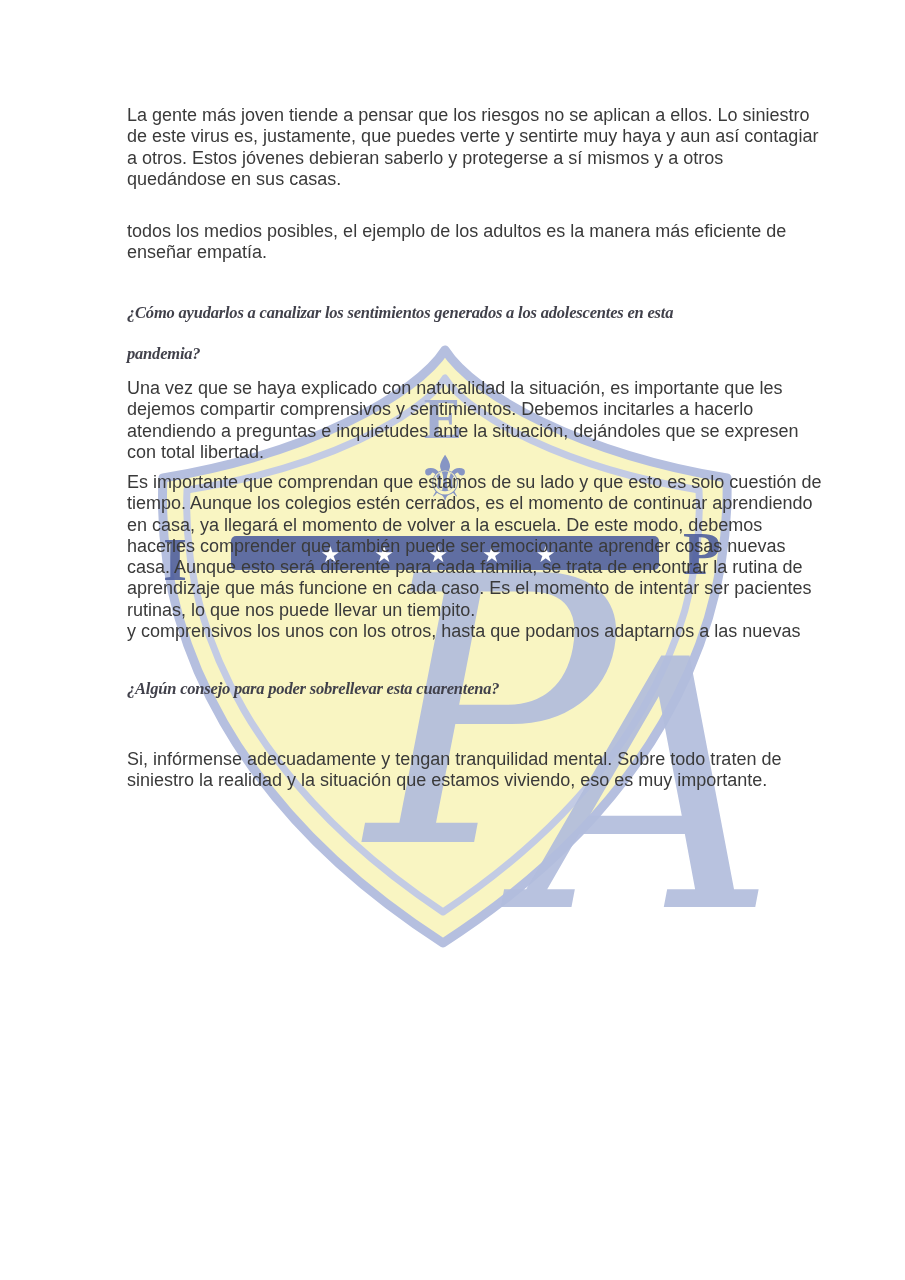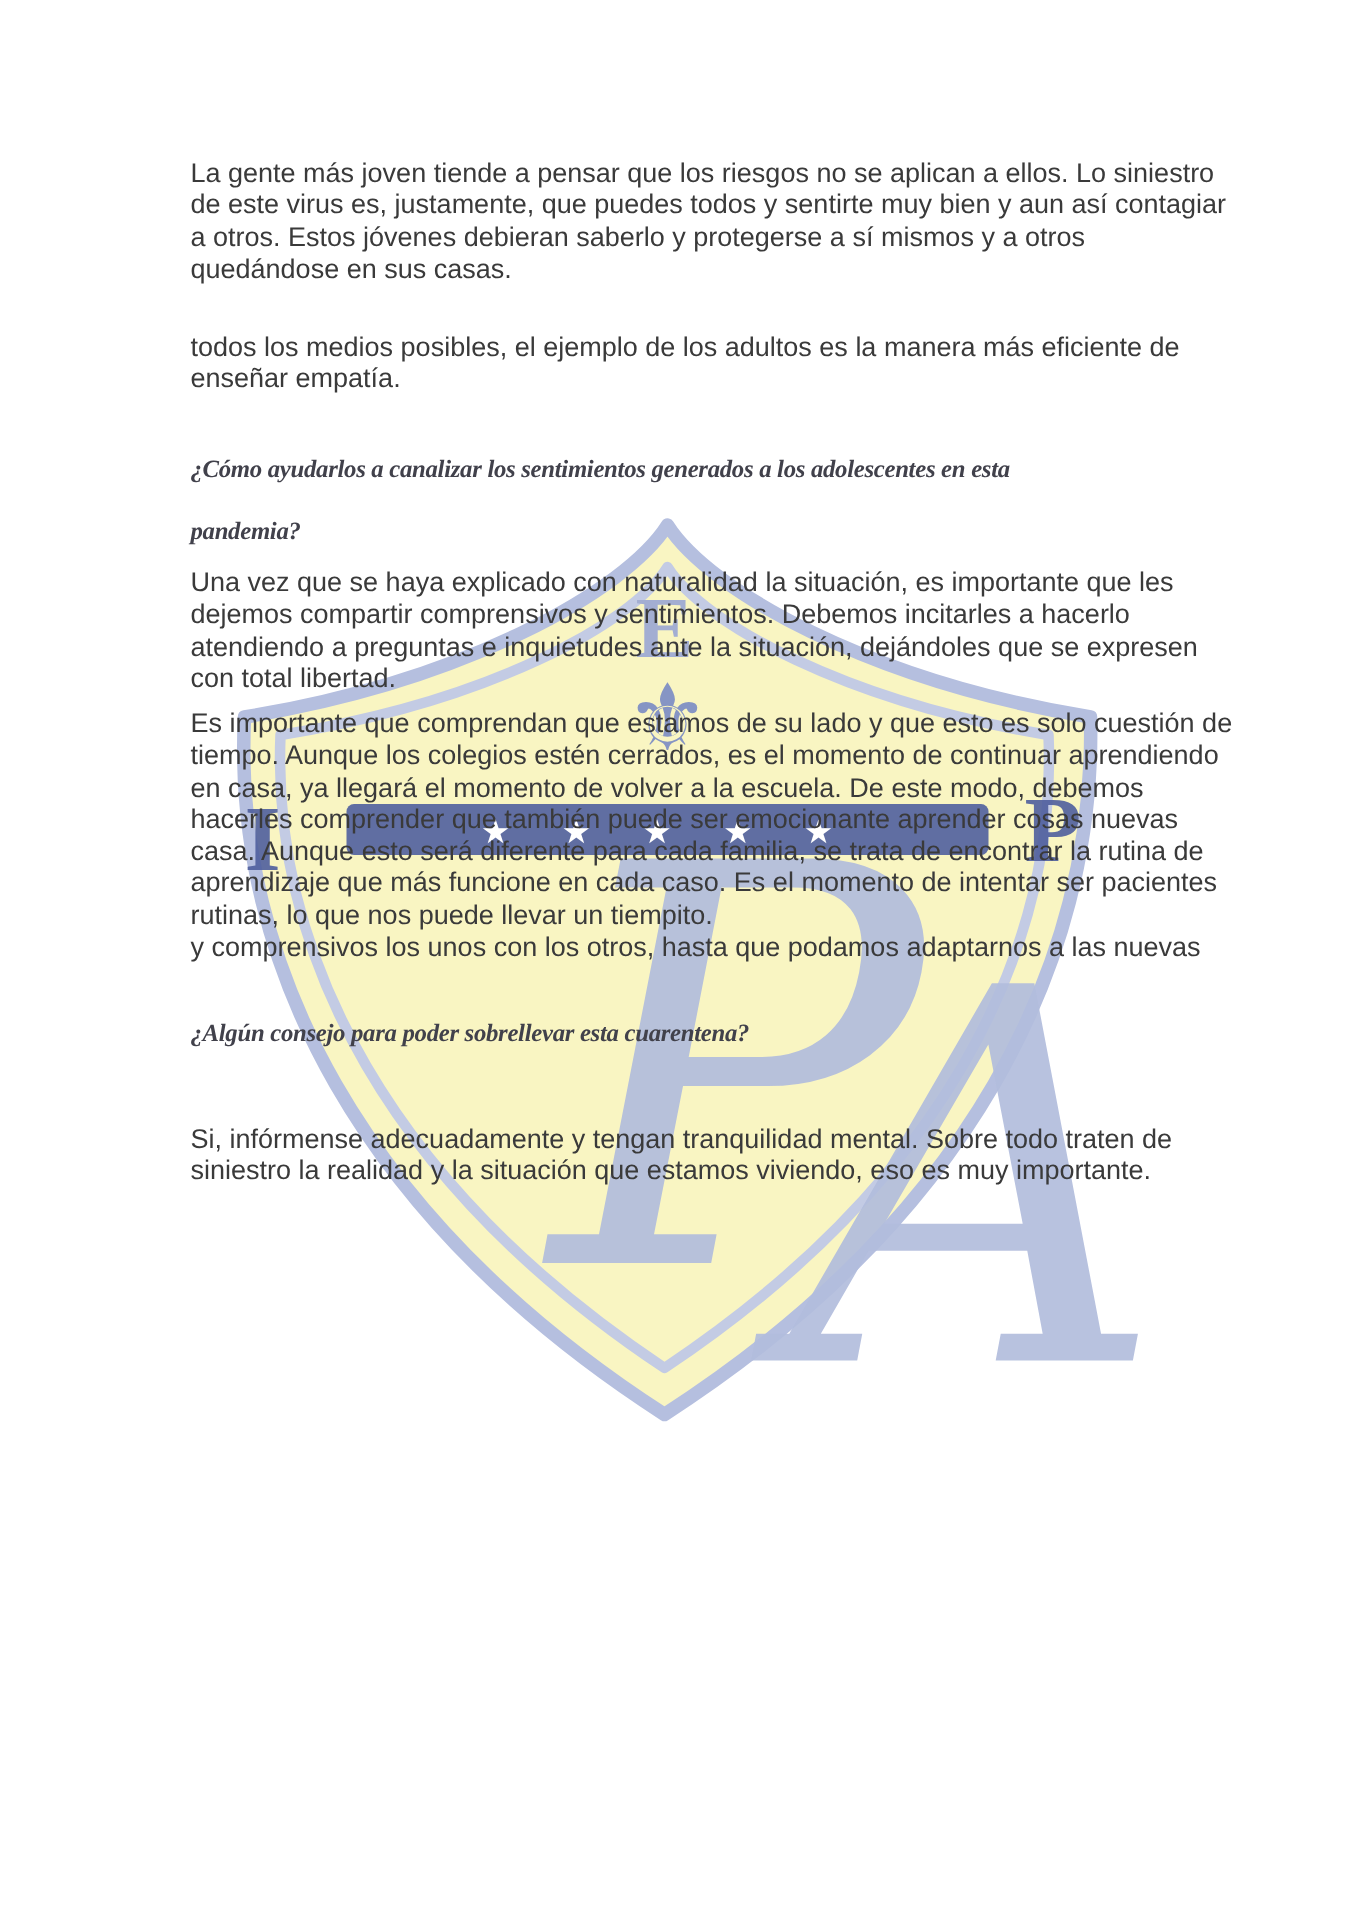--- a/index.html
+++ b/index.html
@@ -74,21 +74,21 @@
     <rect x="86" y="194" width="428" height="34" rx="5" fill="#4f5f9e" opacity="0.9"></rect>
     <text x="300" y="220" font-size="22" text-anchor="middle" fill="#ffffff" letter-spacing="14">★ ★ ★ ★ ★</text>
 
     <text class="serifTxt" x="18" y="238" font-size="62" font-weight="bold" fill="#4f5f9e" opacity="0.9">I</text>
     <text class="serifTxt" x="538" y="232" font-size="62" font-weight="bold" fill="#4f5f9e" opacity="0.9">P</text>
   </svg>
 
   <div class="textcol">
     <div class="block body-par pos-p1">
         <div class="tline">La gente más joven tiende a pensar que los riesgos no se aplican a ellos. Lo siniestro</div>
-        <div class="tline">de este virus es, justamente, que puedes todos y sentirte muy bien y aun así contagiar</div>
+        <div class="tline">de este virus es, justamente, que puedes verte y sentirte muy haya y aun así contagiar</div>
         <div class="tline">a otros. Estos jóvenes debieran saberlo y protegerse a sí mismos y a otros</div>
         <div class="tline">quedándose en sus casas.</div>
       </div>
 
     <div class="block body-par pos-p2">
         <div class="tline">todos los medios posibles, el ejemplo de los adultos es la manera más eficiente de</div>
         <div class="tline">enseñar empatía.</div>
       </div>
 
     <div class="block question-par pos-q1">

